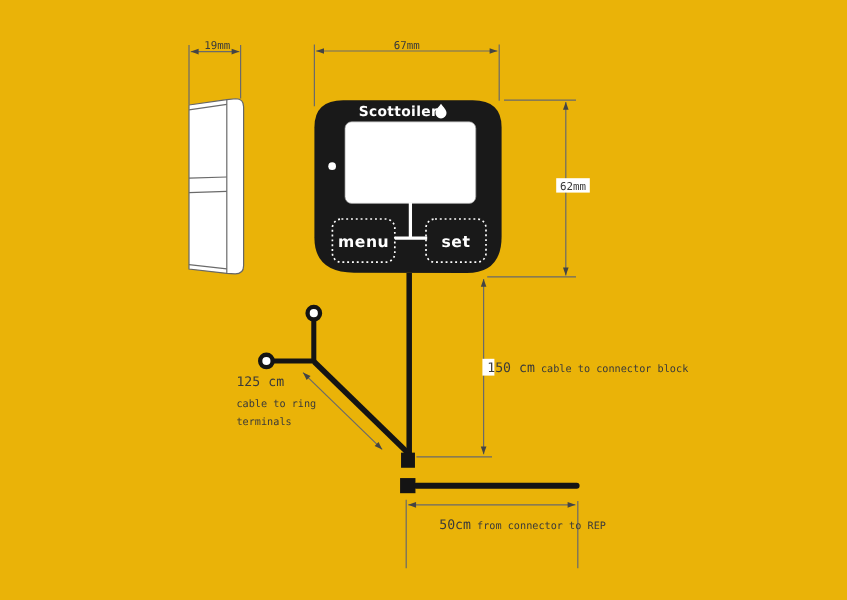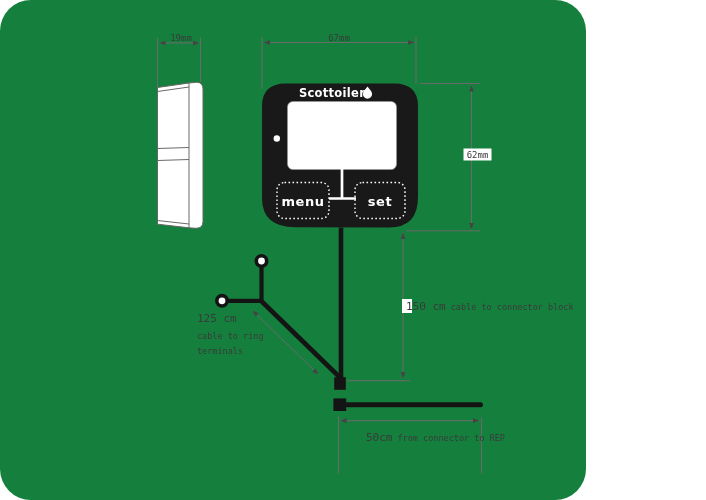--- a/index.html
+++ b/index.html
@@ -1,17 +1,17 @@
 <!DOCTYPE html>
 <html><head>
 <meta charset="utf-8">
 <style>
   html,body{margin:0;padding:0;background:#fff;}
-  .canvas{position:relative;width:586px;height:500px;background:#15803d;overflow:hidden;
-          font-family:"DejaVu Sans",sans-serif;border-radius:31px;}
+  .canvas{position:relative;width:706px;height:500px;background:#eab308;overflow:hidden;
+          font-family:"DejaVu Sans",sans-serif;}
   svg{position:absolute;left:0;top:0;}
   .thin{stroke:#6a6a6a;stroke-width:1;fill:none;}
   .outline{stroke:#666;stroke-width:1;fill:#fff;}
   .cable{stroke:#141414;fill:none;}
   .dimtxt{font-family:"DejaVu Sans Mono",monospace;fill:#3a3a3a;}
   .s9{font-size:9px;}
   .s11{font-size:11px;}
   .s8{font-size:8.5px;}
   .mid{text-anchor:middle;}
   .brand{font-family:"DejaVu Sans",sans-serif;font-weight:bold;font-size:11.5px;

